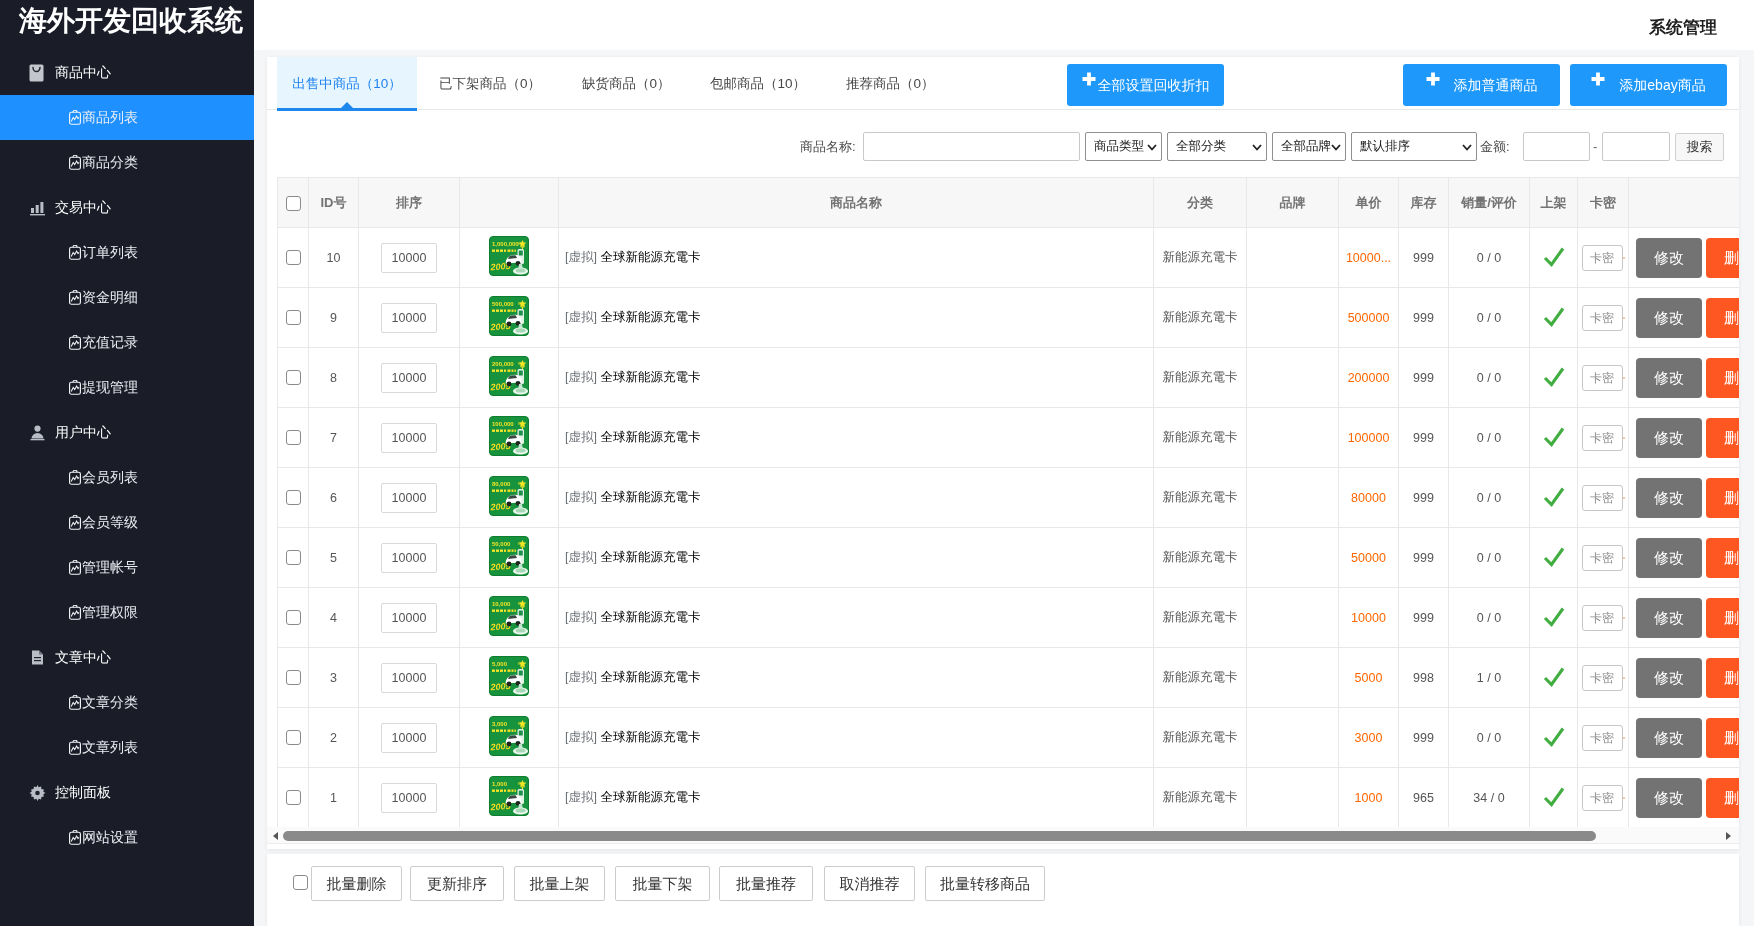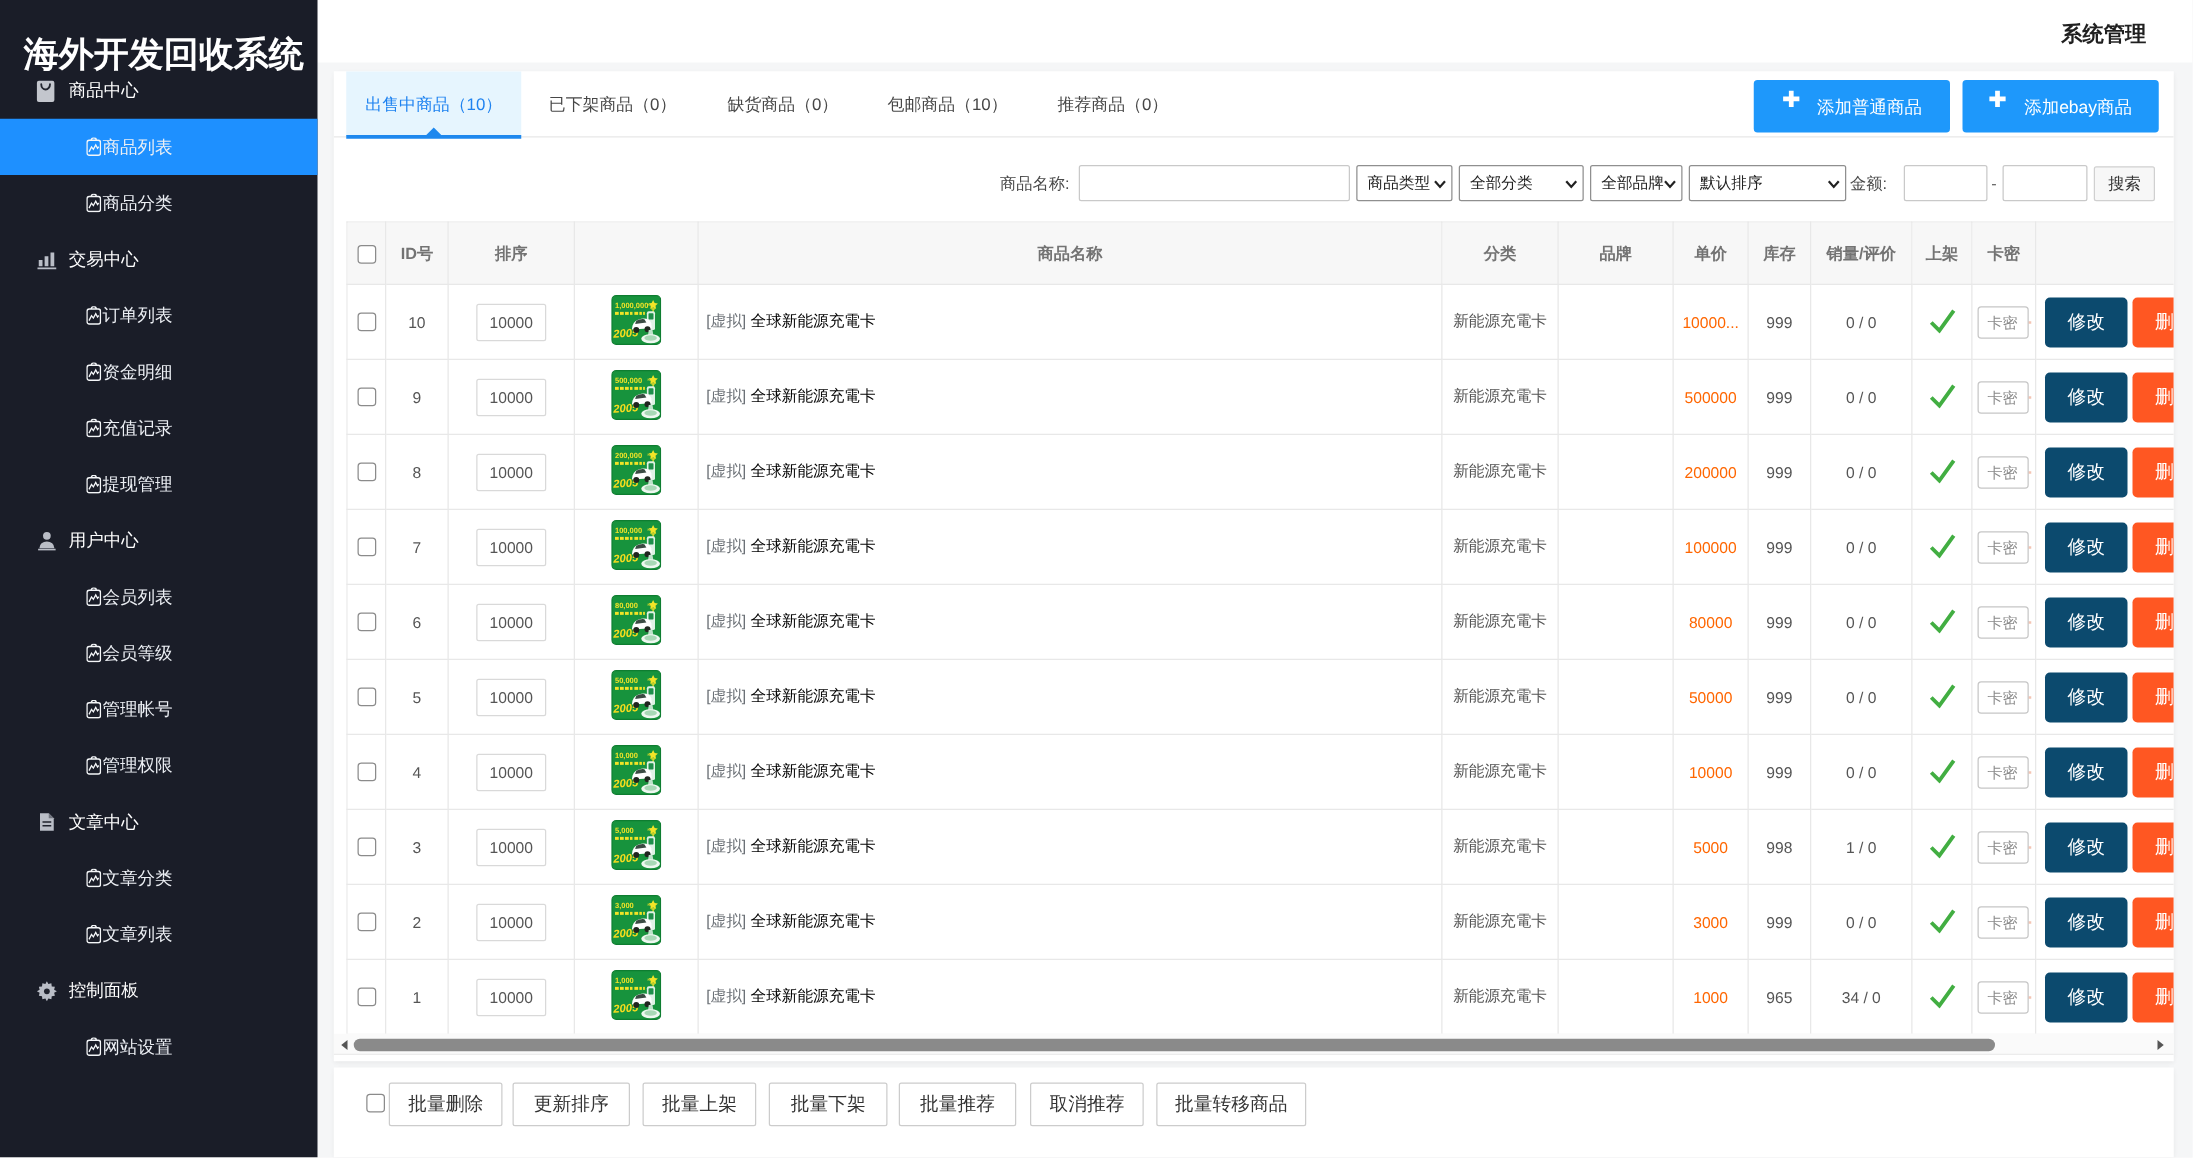--- a/index.html
+++ b/index.html
@@ -3,21 +3,21 @@
 <meta charset="utf-8">
 <style>
 * { margin:0; padding:0; box-sizing:border-box; }
 html,body { width:1754px; height:926px; overflow:hidden; background:#f5f6f7;
   font-family:"Liberation Sans",sans-serif; position:relative; }
 
 #topbar { position:absolute; left:254px; top:0; width:1500px; height:50px; background:#fff; }
 #topbar .sys { position:absolute; right:37px; top:16px; font-size:17px; font-weight:bold; color:#1f1f1f; }
 
 #sidebar { position:absolute; left:0; top:0; width:254px; height:926px; background:#1a1d28; }
-#sidebar .title { position:absolute; left:19px; top:2px; font-size:28px; font-weight:bold; color:#fff; letter-spacing:0px;margin-top:23px; }
+#sidebar .title { position:absolute; left:19px; top:2px; font-size:28px; font-weight:bold; color:#fff; letter-spacing:0px; }
 .mi { position:absolute; left:0; width:254px; height:45px; line-height:45px; }
 .mi.active { background:#1e90ff; }
 .tico { position:absolute; left:29px; top:14px; line-height:0; display:block; }
 .ttxt { position:absolute; left:55px; top:0; height:45px; line-height:45px; font-size:14px; color:#fff; }
 .sico { position:absolute; left:69px; top:15px; line-height:0; display:block; }
 .stxt { position:absolute; left:82px; top:0; height:45px; line-height:45px; font-size:14px; color:#eceff4; }
 
 #card1 { position:absolute; left:267px; top:57px; width:1472px; height:792px; background:#fff; overflow:hidden; box-shadow:0 1px 4px rgba(0,0,0,0.07); }
 #tabline { position:absolute; left:0; top:52px; width:1472px; height:1px; background:#e8e8e8; }
 .tab { position:absolute; top:0; height:53px; line-height:53px; font-size:13.5px; color:#474747; }
@@ -43,21 +43,21 @@
 td.nm { text-align:left; padding-left:6px; }
 .vtag { color:#6b7076; }
 .lnk { color:#000000; }
 td.price { color:#ff6600; }
 .cb { display:inline-block; width:15px; height:15px; border:1.5px solid #8b8b8b; border-radius:3px; background:#fff; vertical-align:middle; }
 .sortin { display:inline-block; width:56px; height:30px; border:1px solid #d9d9d9; border-radius:2px; line-height:28px; color:#555; background:#fff; }
 .reddot { display:inline-block; width:1.5px; height:1.5px; background:rgba(232,140,106,0.5); vertical-align:middle; margin-left:0.5px; }
 .kmbtn { display:inline-block; width:41px; height:26px; border:1px solid #c6c6c6; border-radius:3px; line-height:24px; font-size:12px; color:#8a8a8a; background:#fff; }
 td.act { text-align:left; padding-left:7px; }
 .btn-edit, .btn-del { display:inline-block; width:66px; height:40px; border-radius:4px; color:#fff; font-size:15px; text-align:center; line-height:40px; }
-.btn-edit { background:#0c4a6e; }
+.btn-edit { background:#737373; }
 .btn-del { background:#ff5722; margin-left:4px; }
 
 #sbar { position:absolute; left:0px; top:770px; width:1472px; height:17px; background:#fafafa; border-bottom:1px solid #ececec; }
 #sbar .thumb { position:absolute; left:16px; top:4px; width:1313px; height:10px; background:#8a8a8a; border-radius:5px; }
 #sbar .la { position:absolute; left:6px; top:5px; width:0; height:0; border-top:4px solid transparent; border-bottom:4px solid transparent; border-right:5px solid #555; }
 #sbar .ra { position:absolute; right:8px; top:5px; width:0; height:0; border-top:4px solid transparent; border-bottom:4px solid transparent; border-left:5px solid #555; }
 
 #card2 { position:absolute; left:267px; top:854px; width:1472px; height:72px; background:#fff; box-shadow:0 1px 4px rgba(0,0,0,0.07); }
 #card2 .cb { position:absolute; left:26px; top:21px; }
 .bbtn { position:absolute; top:12px; height:35px; background:#fff; border:1px solid #ccc; border-radius:2px; font-size:15px; color:#333; text-align:center; line-height:33px; }
@@ -217,20 +217,23 @@
 </div>
 <div id="card1">
   <div id="tabline"></div>
   <div class="tab on" style="left:10px;width:140px;">出售中商品（10）</div>
   <div class="onbar"></div>
     <div class="ontri"></div>
   <div class="tab" style="left:172px;">已下架商品（0）</div>
   <div class="tab" style="left:315px;">缺货商品（0）</div>
   <div class="tab" style="left:443px;">包邮商品（10）</div>
   <div class="tab" style="left:579px;">推荐商品（0）</div>
+  <div class="bluebtn" style="left:800px;width:157px;"><span class="pl pl0"><svg width="14" height="14" viewBox="0 0 14 14">
+          <path d="M7 0.5 V13.5 M0.5 7 H13.5" stroke="#fff" stroke-width="3.8"></path>
+        </svg></span>全部设置回收折扣</div>
   <div class="bluebtn" style="left:1136px;width:157px;"><span class="pl"><svg width="14" height="14" viewBox="0 0 14 14">
           <path d="M7 0.5 V13.5 M0.5 7 H13.5" stroke="#fff" stroke-width="3.8"></path>
         </svg></span>添加普通商品</div>
   <div class="bluebtn" style="left:1303px;width:157px;"><span class="pl"><svg width="14" height="14" viewBox="0 0 14 14">
           <path d="M7 0.5 V13.5 M0.5 7 H13.5" stroke="#fff" stroke-width="3.8"></path>
         </svg></span>添加ebay商品</div>
   <div class="flabel" style="left:533px;">商品名称:</div>
   <div class="fin" style="left:596px;width:217px;"></div>
   <div class="fsel" style="left:818px;width:77px;">商品类型<svg width="10" height="10" viewBox="0 0 10 10">
         <path d="M1 3 L5 7.5 L9 3" fill="none" stroke="#222" stroke-width="1.8"></path>

